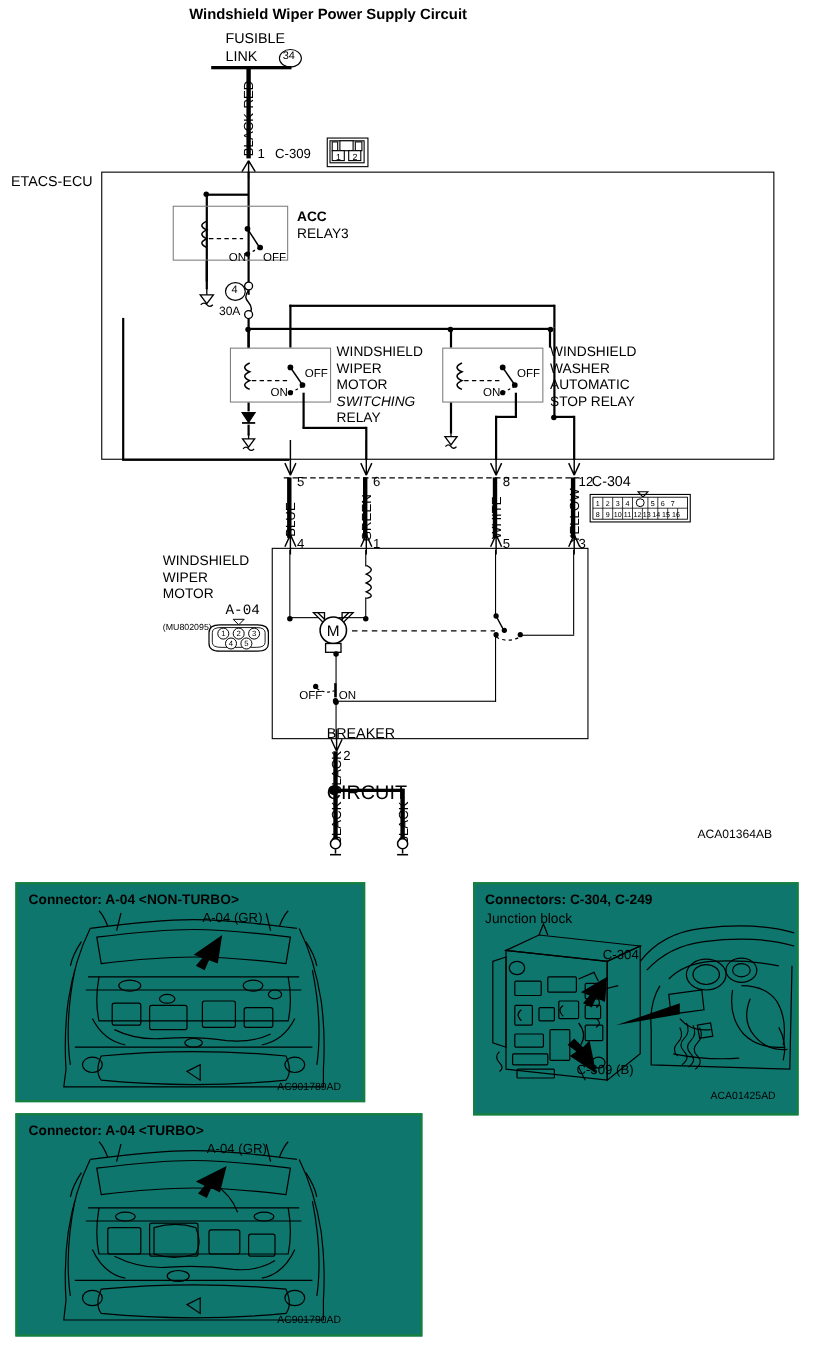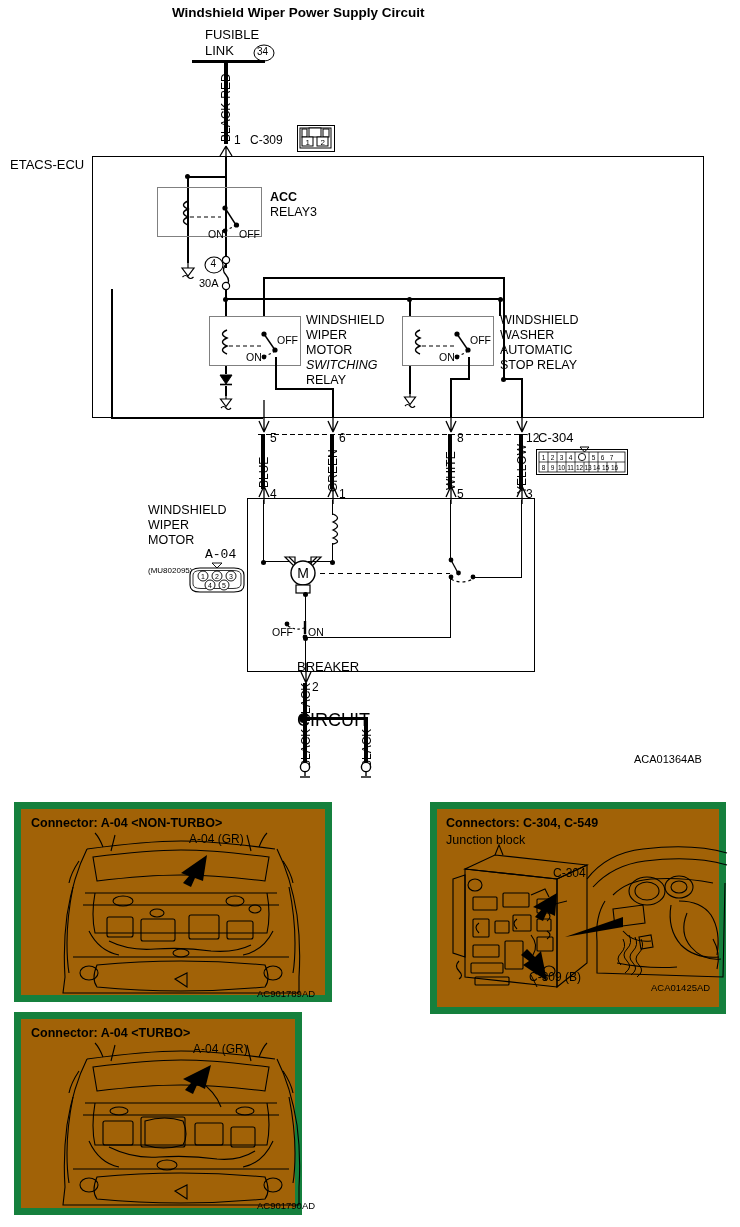--- a/index.html
+++ b/index.html
@@ -6,21 +6,21 @@
   body{width:740px;height:1227px;position:relative;
        font-family:"Liberation Sans", sans-serif;color:#000;overflow:hidden;}
   .abs{position:absolute;}
   .t{position:absolute;white-space:nowrap;line-height:1.12;}
   .vert{transform-origin:0 0;transform:rotate(-90deg);}
   .bold{font-weight:bold;}
   .line{position:absolute;background:#000;}
   .box{position:absolute;border:1px solid #000;box-sizing:border-box;}
   .boxg{position:absolute;border:1px solid #808080;box-sizing:border-box;}
   .dot{position:absolute;background:#000;border-radius:50%;width:5px;height:5px;}
-  .panel{position:absolute;border:7px solid #15803d;box-sizing:border-box;background:#a16207;}
+  .panel{position:absolute;border:2px solid #15803d;box-sizing:border-box;background:#0f766e;}
   svg{display:block;overflow:visible;}
   .fig{position:absolute;}
 </style>
 </head>
 <body>
 
 <div class="t bold" style="left:172px;top:5px;font-size:13.5px;">Windshield Wiper Power Supply Circuit</div>
 
 <div class="abs" style="left:0;top:0;width:740px;height:790px;">
 
@@ -474,25 +474,25 @@
       <path d="M126 148 L138 142 L138 156 Z"></path>
       <path d="M54 16 q-4 -10 -8 -14 M210 16 q4 -10 8 -14"></path>
       <path d="M62 20 L66 4 M202 20 L198 4"></path>
     </g>
 
     <path d="M158 24 L132 42 L140 45 L134 52 L142 56 L146 47 L154 50 Z" fill="#000"></path>
   </svg>
 </div>
 
 <div class="panel" style="left:430px;top:802px;width:296px;height:212px;">
-  <div class="t bold" style="left:9px;top:7px;font-size:12.5px;">Connectors: C-304, C-549</div>
+  <div class="t bold" style="left:9px;top:7px;font-size:12.5px;">Connectors: C-304, C-249</div>
   <div class="t" style="left:9px;top:24px;font-size:12.5px;">Junction block</div>
   <div class="t" style="left:116px;top:58px;font-size:12px;">C-304</div>
   <div class="t" style="left:92px;top:162px;font-size:12px;">C-309 (B)</div>
-  <div class="t" style="left:214px;top:174px;font-size:9.5px;">ACA01425AD</div>
+  <div class="t" style="left:214px;top:188px;font-size:9.5px;">ACA01425AD</div>
 
   <svg class="fig" style="left:14px;top:36px;" width="142" height="146" viewBox="0 0 142 146">
     <g fill="none" stroke="#000" stroke-width="1.1">
       <path d="M14 24 L14 132 L106 142 L106 34 Z"></path>
       <path d="M14 24 L44 10 L136 20 L106 34 Z"></path>
       <path d="M106 34 L136 20 L136 118 L106 142 Z"></path>
       <path d="M2 34 L14 30 L14 112 L2 108 Z"></path>
       <ellipse cx="24" cy="40" rx="7" ry="6"></ellipse>
       <path d="M44 10 L48 0 L52 10"></path>
       <rect x="22" y="52" width="24" height="13" rx="1"></rect>
@@ -545,21 +545,21 @@
       <path d="M46 92 q4 8 -2 14 q-6 6 0 12 q6 6 -2 12"></path>
       <path d="M52 94 q4 8 -2 14 q-6 6 0 12 q6 6 -2 12"></path>
       <path d="M58 96 q4 8 -2 14 q-6 6 0 12 q6 6 -2 12"></path>
       <path d="M40 96 q4 8 -2 14 q-6 6 0 12"></path>
     </g>
 
     <path d="M-18 94 L40 74 L40 84 Z" fill="#000"></path>
   </svg>
 </div>
 
-<div class="panel" style="left:14px;top:1012px;width:288px;height:203px;">
+<div class="panel" style="left:14px;top:1012px;width:370px;height:203px;">
   <div class="t bold" style="left:10px;top:7px;font-size:12.5px;">Connector: A-04 &lt;TURBO&gt;</div>
   <div class="t" style="left:172px;top:24px;font-size:12px;">A-04 (GR)</div>
   <div class="t" style="left:236px;top:182px;font-size:9.5px;">AC901790AD</div>
   <svg class="fig" style="left:28px;top:22px;" width="264" height="174" viewBox="0 0 264 174">
     <g fill="none" stroke="#000" stroke-width="1.1">
       <path d="M38 18 q-14 28 -20 66 q-4 30 -2 62 L14 164 L250 164 L250 146 q2 -32 -2 -62 q-6 -38 -20 -66"></path>
       <path d="M38 18 q60 -8 94 -8 q34 0 94 8"></path>
       <path d="M44 26 q56 -7 88 -7 q32 0 88 7 L216 50 q-50 -6 -84 -6 q-34 0 -84 6 Z"></path>
       <path d="M30 30 q-8 12 -10 22 M234 30 q8 12 10 22"></path>
       <path d="M24 56 q-6 30 -6 56 q0 18 2 30 M240 56 q6 30 6 56 q0 18 -2 30"></path>

